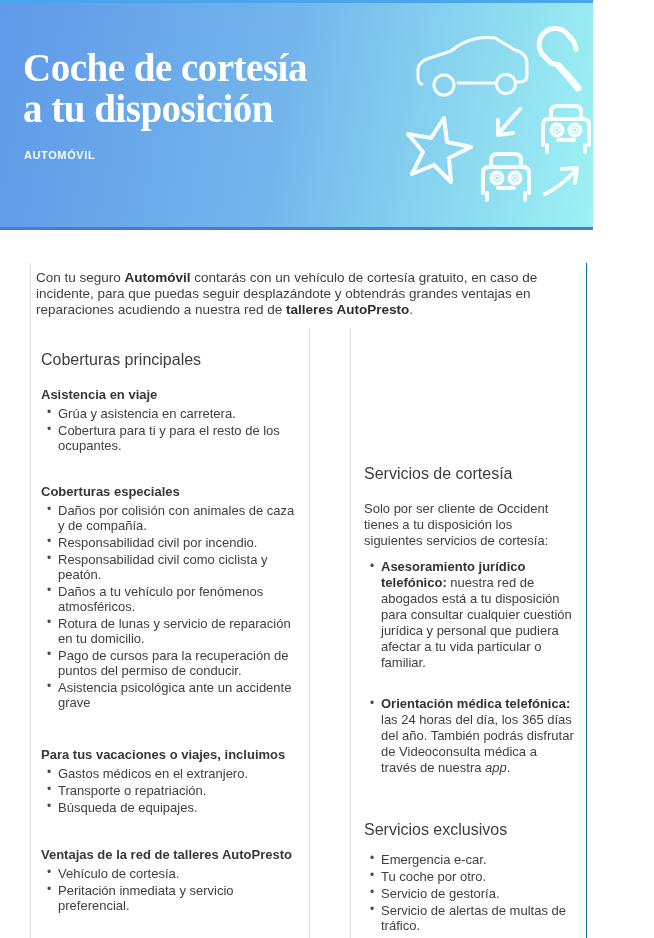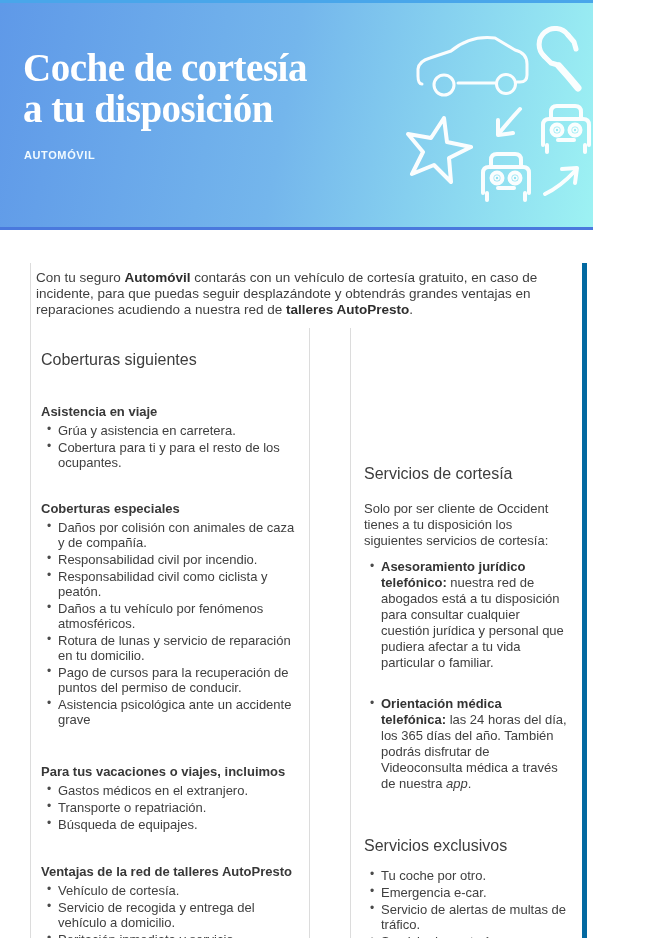--- a/index.html
+++ b/index.html
@@ -28,21 +28,21 @@
     position:absolute;left:24px;top:146px;
     font-size:11px;font-weight:700;letter-spacing:0.6px;
     color:#f2fbff;text-transform:uppercase;
   }
   .hero-art{position:absolute;left:392px;top:8px;opacity:0.96;}
   .hero-art *{stroke:#ffffff;fill:none;stroke-linecap:round;stroke-linejoin:round;}
 
   
   .content{
     margin:33px 6px 0 30px;height:675px;box-sizing:border-box;
-    border-left:1px solid #dcdcdc;border-right:5px solid #0369a1;
+    border-left:1px solid #dcdcdc;border-right:1px solid #0369a1;
     display:flex;flex-direction:column;overflow:hidden;
   }
   .intro{
     margin:7px 0 0 5px;max-width:604px;
     font-size:13.5px;line-height:16px;color:#3f3f3f;
   }
   .intro strong{color:#2e2e2e;}
 
   .columns{display:flex;flex:1;margin-top:10px;}
   .col{box-sizing:border-box;color:#404040;}
@@ -54,21 +54,21 @@
     flex:1;margin-left:40px;border-left:1px solid #dcdcdc;
     padding:136px 12px 10px 13px;
   }
   h2{
     margin:0;font-size:16px;font-weight:400;line-height:20px;color:#3d3d3d;
   }
   .block h3{
     margin:0 0 2px;font-size:13px;font-weight:700;line-height:16px;color:#383838;
   }
   .block{margin-top:31px;}
-  .block.first{margin-top:34px;}
+  .block.first{margin-top:17px;}
   .block.vacaciones{margin-top:37px;}
   .block.ventajas{margin-top:32px;}
 
   ul{list-style:none;margin:3px 0 0;padding:0 0 0 17px;}
   li{
     position:relative;font-size:13px;line-height:15px;
     margin:0 0 2px;color:#404040;
   }
   li::before{
     content:"\2022";position:absolute;left:-11px;top:-1px;
@@ -151,21 +151,21 @@
     </svg>
   </header>
 
   <main class="content">
 
     <p class="intro"><span>Con tu seguro </span><strong>Automóvil</strong><span> contarás con un vehículo de cortesía gratuito, en caso de incidente, para que puedas seguir desplazándote y obtendrás grandes ventajas en reparaciones acudiendo a nuestra red de </span><strong>talleres AutoPresto</strong><span>.</span></p>
 
     <div class="columns">
 
       <section class="col col-left">
-        <h2>Coberturas siguientes</h2>
+        <h2>Coberturas principales</h2>
 
         <div class="block first">
           <h3>Asistencia en viaje</h3>
           <ul>
               <li>Grúa y asistencia en carretera.</li>
               <li>Cobertura para ti y para el resto de los ocupantes.</li>
             </ul>
         </div>
 
         <div class="block">
@@ -187,40 +187,39 @@
               <li>Gastos médicos en el extranjero.</li>
               <li>Transporte o repatriación.</li>
               <li>Búsqueda de equipajes.</li>
             </ul>
         </div>
 
         <div class="block ventajas">
           <h3>Ventajas de la red de talleres AutoPresto</h3>
           <ul>
               <li>Vehículo de cortesía.</li>
-              <li>Servicio de recogida y entrega del vehículo a domicilio.</li>
               <li>Peritación inmediata y servicio preferencial.</li>
             </ul>
         </div>
       </section>
 
       <section class="col col-right">
         <h2>Servicios de cortesía</h2>
 
         <p class="services-intro">Solo por ser cliente de Occident tienes a tu disposición los siguientes servicios de cortesía:</p>
 
         <ul class="rich">
           <li><strong>Asesoramiento jurídico telefónico:</strong><span> nuestra red de abogados está a tu disposición para consultar cualquier cuestión jurídica y personal que pudiera afectar a tu vida particular o familiar.</span></li>
           <li><strong>Orientación médica telefónica:</strong><span> las 24 horas del día, los 365 días del año. También podrás disfrutar de Videoconsulta médica a través de nuestra </span><em>app</em><span>.</span></li>
         </ul>
 
         <h2 class="excl">Servicios exclusivos</h2>
         <ul class="excl-list">
+            <li>Emergencia e-car.</li>
             <li>Tu coche por otro.</li>
-            <li>Emergencia e-car.</li>
+            <li>Servicio de gestoría.</li>
             <li>Servicio de alertas de multas de tráfico.</li>
-            <li>Servicio de gestoría.</li>
           </ul>
       </section>
 
     </div>
   </main>
 </div>
 
 </body></html>

